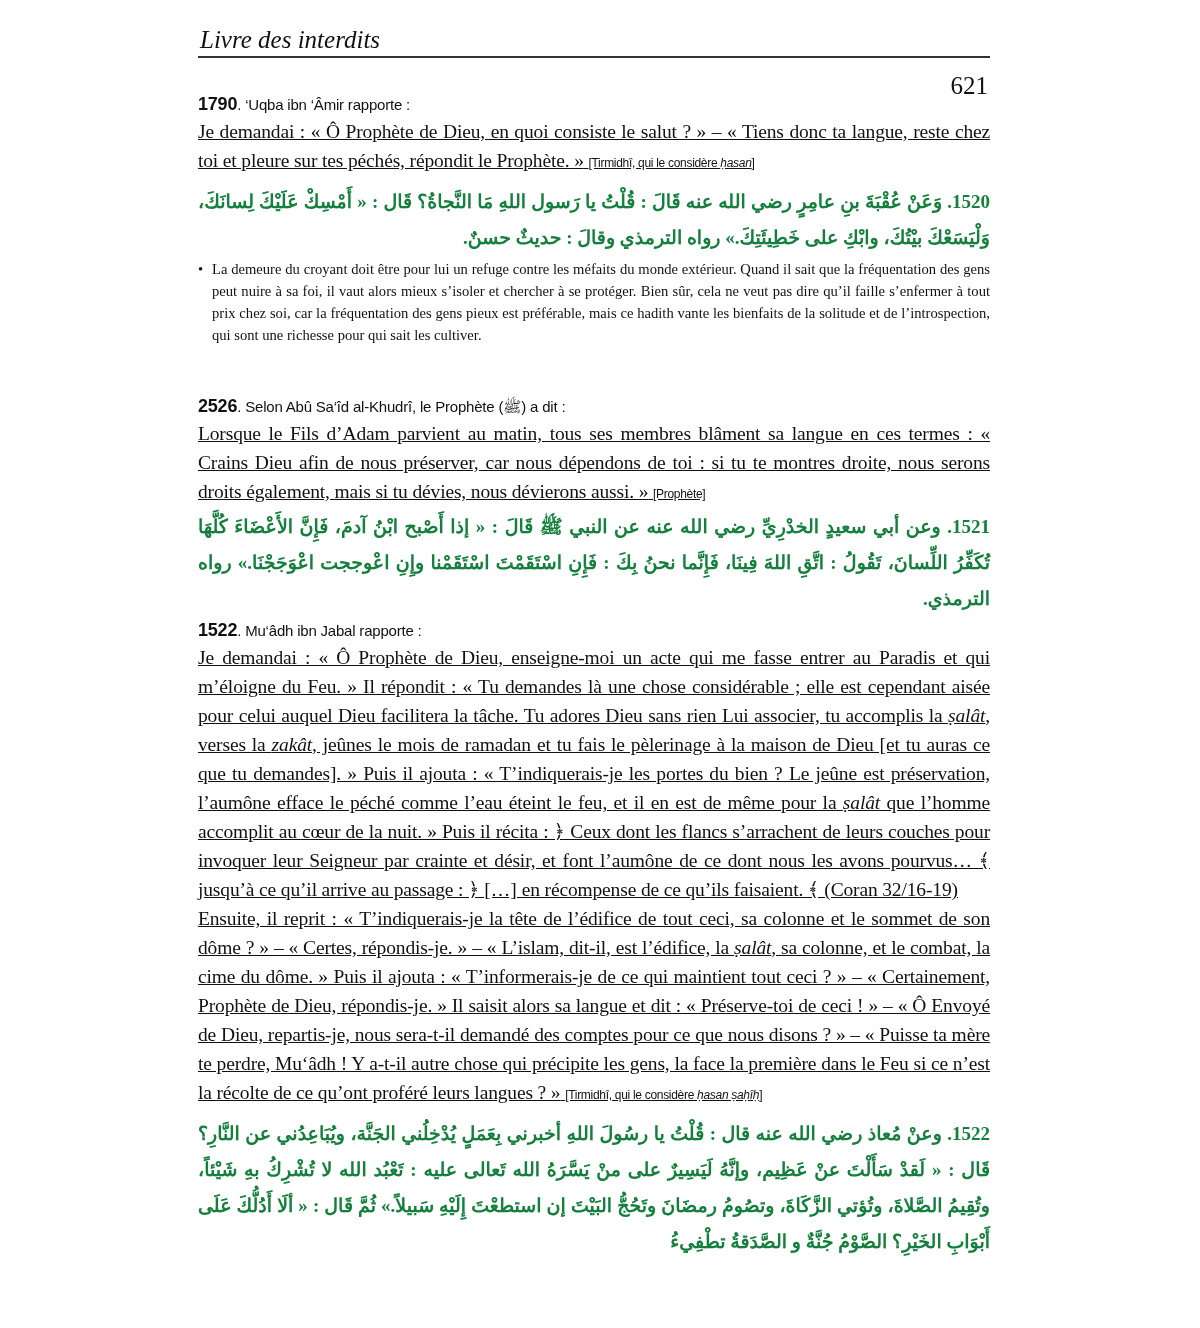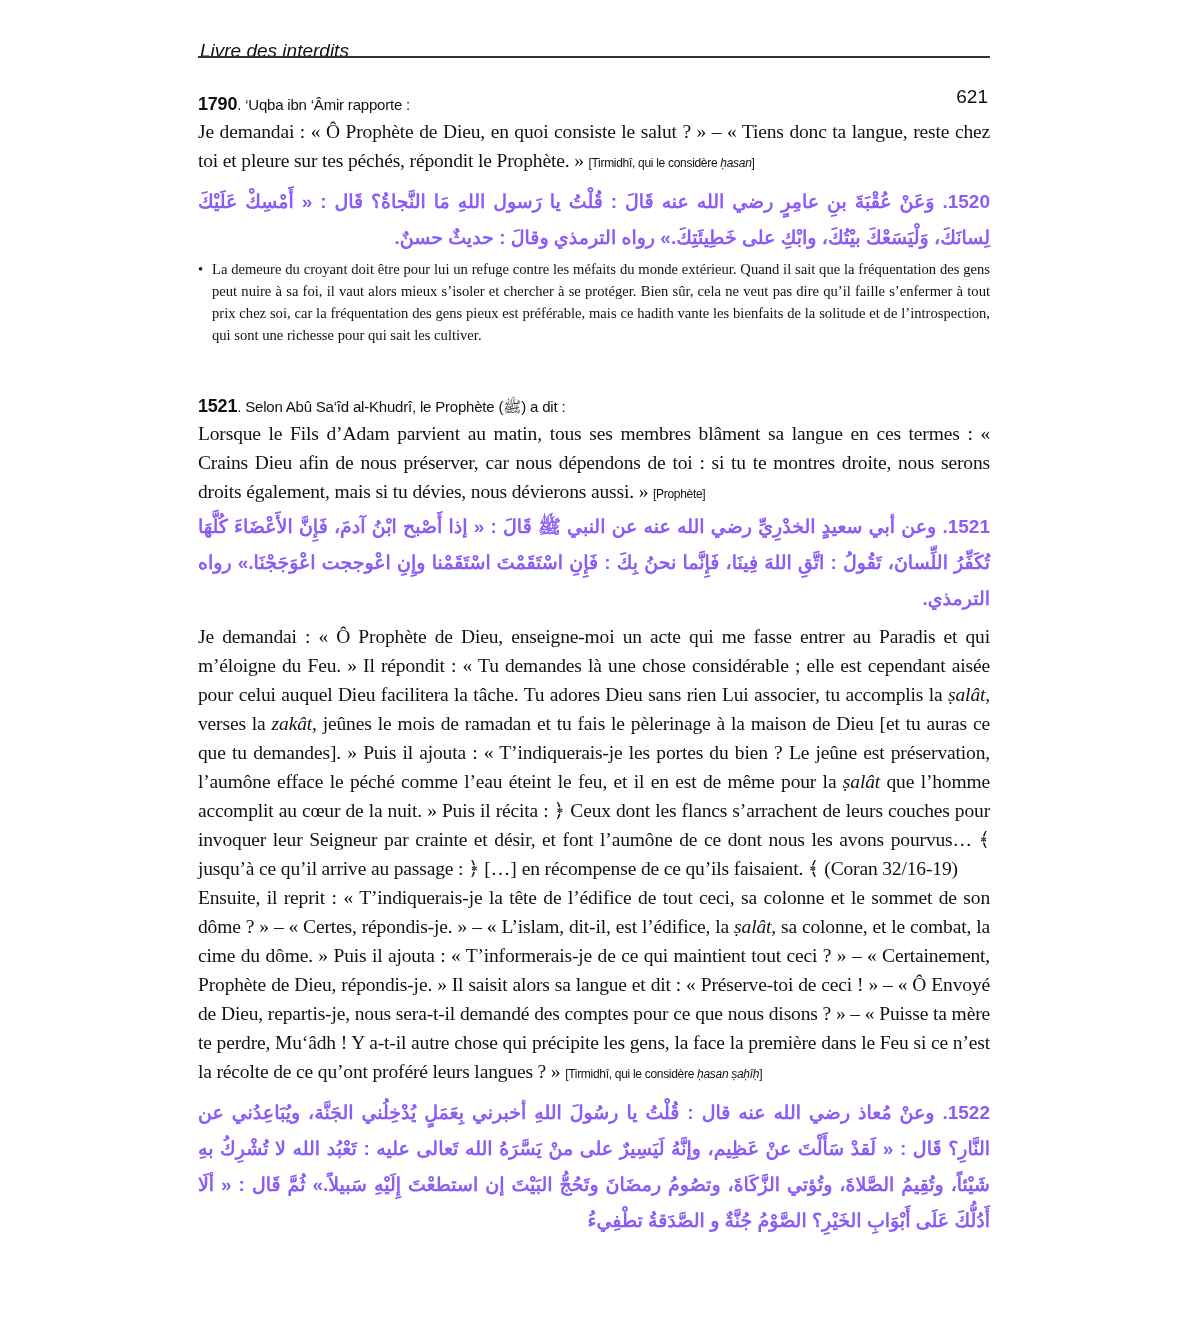--- a/index.html
+++ b/index.html
@@ -1,29 +1,29 @@
 <!DOCTYPE html>
 <html><head>
 <meta charset="utf-8">
 <style>
   html, body { margin: 0; padding: 0; background: #ffffff; }
   body { width: 1200px; height: 1328px; position: relative; overflow: hidden; color: #111; }
   .page { position: absolute; left: 198px; top: 0; width: 792px; }
-  .running-head { position: absolute; top: 40px; left: 0; width: 792px; height: 24px;
-    font-family: Liberation Sans, sans-serif; font-size: 19px; }
+  .running-head { position: absolute; top: 26px; left: 0; width: 792px; height: 24px;
+    font-family: Liberation Serif, serif; font-size: 25px; }
   .running-title { position: absolute; left: 2px; top: 0; font-style: italic; }
   .page-number { position: absolute; right: 2px; top: 0; margin-top: 46px; }
   .head-rule { position: absolute; top: 56px; left: 0; width: 792px; height: 0; border-top: 2px solid #333; }
 
   .block { position: absolute; left: 0; width: 792px; }
   .hadith-head { font-family: "Liberation Sans", sans-serif; font-size: 15px; line-height: 20px; letter-spacing: -0.2px; }
   .hadith-num { font-weight: bold; font-size: 18px; }
-  .fr { font-family: "Liberation Serif", serif; font-size: 19.5px; line-height: 29px; text-align: justify; letter-spacing: -0.15px; }
+  .fr { font-family: "Liberation Serif", serif; font-size: 19.5px; line-height: 29px; text-align: justify; letter-spacing: -0.15px; text-decoration: underline; }
   .ref { font-family: "Liberation Sans", sans-serif; font-size: 12px; letter-spacing: -0.3px; }
-  .ar { font-family: Liberation Sans, sans-serif; font-size: 19px; line-height: 36px; direction: rtl; text-align: justify; font-weight: bold; color: #8b5cf6; }
+  .ar { font-family: Liberation Serif, serif; font-size: 19px; line-height: 36px; direction: rtl; text-align: justify; font-weight: bold; color: #15803d; }
   .ar-last { text-align-last: right; }
   .retain-title { font-family: "Liberation Sans", sans-serif; font-size: 14px; line-height: 18px; }
   .retain-item { font-family: "Liberation Serif", serif; font-size: 14.6px; line-height: 22px; text-align: justify; padding-left: 14px; position: relative; }
   .bullet { position: absolute; left: 0; top: 0; }
   i { font-style: italic; }
 </style>
 </head>
 <body>
 
 <div class="page">
@@ -44,28 +44,31 @@
     </div>
     <div class="ar ar-last" style="margin-top:6px;">1520. وَعَنْ عُقْبَةَ بنِ عامِرٍ رضي الله عنه قَالَ : قُلْتُ يا رَسول اللهِ مَا النَّجاةُ؟ قَال : « أَمْسِكْ عَلَيْكَ لِسانَكَ، وَلْيَسَعْكَ بيْتُكَ، وابْكِ على خَطِيئَتِكَ.» رواه الترمذي وقالَ : حديثٌ حسنٌ.</div>
     <div class="retain-item" style="margin-top:2px;">
       <span class="bullet">•</span>
       <span>La demeure du croyant doit être pour lui un refuge contre les méfaits du monde extérieur. Quand il sait que la fréquentation des gens peut nuire à sa foi, il vaut alors mieux s’isoler et chercher à se protéger. Bien sûr, cela ne veut pas dire qu’il faille s’enfermer à tout prix chez soi, car la fréquentation des gens pieux est préférable, mais ce hadith vante les bienfaits de la solitude et de l’introspection, qui sont une richesse pour qui sait les cultiver.</span>
     </div>
   </div>
 
   <div class="block" style="top:396px;">
     <div class="hadith-head">
-      <span class="hadith-num">1521</span><span>. Selon Abû Sa‘îd al-Khudrî, le Prophète (ﷺ) a dit :</span>
+      <span class="hadith-num">2526</span><span>. Selon Abû Sa‘îd al-Khudrî, le Prophète (ﷺ) a dit :</span>
     </div>
     <div class="fr" style="margin-top:2px;">
       <span>Lorsque le Fils d’Adam parvient au matin, tous ses membres blâment sa langue en ces termes : « Crains Dieu afin de nous préserver, car nous dépendons de toi : si tu te montres droite, nous serons droits également, mais si tu dévies, nous dévierons aussi. »</span>
       <span class="ref">[Prophète]</span>
     </div>
     <div class="ar ar-last" style="margin-top:0;">1521. وعن أبي سعيدٍ الخدْرِيِّ رضي الله عنه عن النبي ﷺ قَالَ : « إذا أَصْبح ابْنُ آدمَ، فَإِنَّ الأَعْضَاءَ كُلَّهَا تُكَفِّرُ اللِّسانَ، تَقُولُ : اتَّقِ اللهَ فِينَا، فَإِنَّما نحنُ بِكَ : فَإِنِ اسْتَقَمْتَ اسْتَقَمْنا وإِنِ اعْوججت اعْوَجَجْنَا.» رواه الترمذي.</div>
   </div>
 
   <div class="block" style="top:620px;">
+    <div class="hadith-head">
+      <span class="hadith-num">1522</span><span>. Mu‘âdh ibn Jabal rapporte :</span>
+    </div>
     <div class="fr" style="margin-top:2px;"><span>Je demandai : « Ô Prophète de Dieu, enseigne-moi un acte qui me fasse entrer au Paradis et qui m’éloigne du Feu. » Il répondit : « Tu demandes là une chose considérable ; elle est cependant aisée pour celui auquel Dieu facilitera la tâche. Tu adores Dieu sans rien Lui associer, tu accomplis la </span><i>ṣalât</i><span>, verses la </span><i>zakât</i><span>, jeûnes le mois de ramadan et tu fais le pèlerinage à la maison de Dieu [et tu auras ce que tu demandes]. » Puis il ajouta : « T’indiquerais-je les portes du bien ? Le jeûne est préservation, l’aumône efface le péché comme l’eau éteint le feu, et il en est de même pour la </span><i>ṣalât</i><span> que l’homme accomplit au cœur de la nuit. » Puis il récita : ﴿ Ceux dont les flancs s’arrachent de leurs couches pour invoquer leur Seigneur par crainte et désir, et font l’aumône de ce dont nous les avons pourvus… ﴾ jusqu’à ce qu’il arrive au passage : ﴿ […] en récompense de ce qu’ils faisaient. ﴾ (Coran 32/16-19)</span></div>
     <div class="fr"><span>Ensuite, il reprit : « T’indiquerais-je la tête de l’édifice de tout ceci, sa colonne et le sommet de son dôme ? » – « Certes, répondis-je. » – « L’islam, dit-il, est l’édifice, la </span><i>ṣalât</i><span>, sa colonne, et le combat, la cime du dôme. » Puis il ajouta : « T’informerais-je de ce qui maintient tout ceci ? » – « Certainement, Prophète de Dieu, répondis-je. » Il saisit alors sa langue et dit : « Préserve-toi de ceci ! » – « Ô Envoyé de Dieu, repartis-je, nous sera-t-il demandé des comptes pour ce que nous disons ? » – « Puisse ta mère te perdre, Mu‘âdh ! Y a-t-il autre chose qui précipite les gens, la face la première dans le Feu si ce n’est la récolte de ce qu’ont proféré leurs langues ? »</span> <span class="ref"><span>[Tirmidhî, qui le considère </span><i>ḥasan ṣaḥîḥ</i><span>]</span></span></div>
     <div class="ar" style="margin-top:6px;">1522. وعنْ مُعاذ رضي الله عنه قال : قُلْتُ يا رسُولَ اللهِ أخبرني بِعَمَلٍ يُدْخِلُني الجَنَّة، ويُبَاعِدُني عن النَّارِ؟ قَال : « لَقدْ سَأَلْتَ عنْ عَظِيم، وإنَّهُ لَيَسِيرٌ على منْ يَسَّرَهُ الله تَعالى عليه : تَعْبُد الله لا تُشْرِكُ بهِ شَيْئاً، وتُقِيمُ الصَّلاةَ، وتُؤتي الزَّكَاةَ، وتصُومُ رمضَانَ وتَحُجُّ البَيْتَ إن استطعْتَ إِلَيْهِ سَبيلاً.» ثُمَّ قَال : « ألَا أَدُلُّكَ عَلَى أَبْوَابِ الخَيْرِ؟ الصَّوْمُ جُنَّةٌ و الصَّدَقةُ تطْفِيءُ</div>
   </div>
 
 </div>
 
 </body></html>

